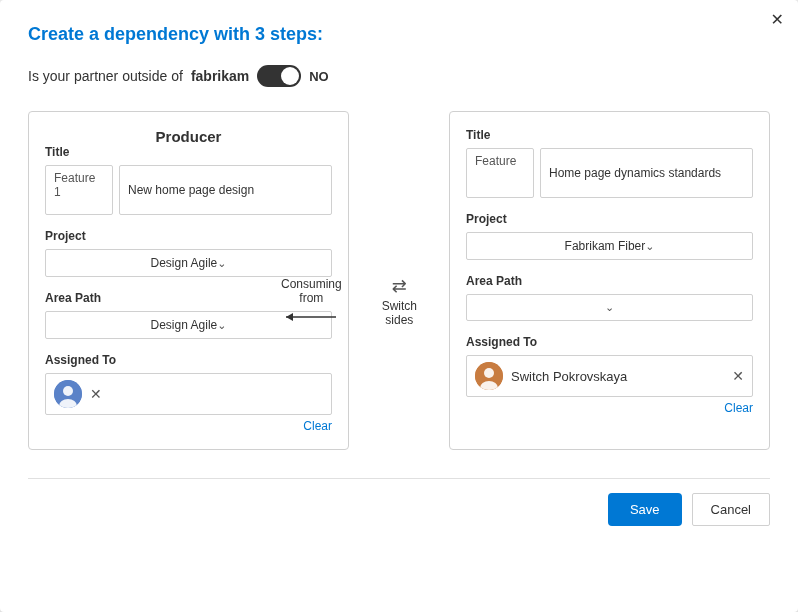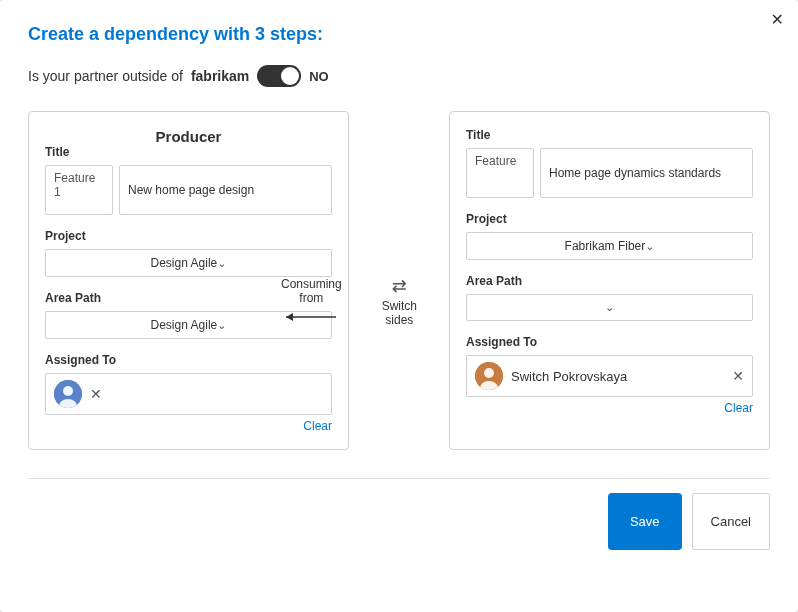--- a/index.html
+++ b/index.html
@@ -227,21 +227,21 @@
       font-size: 13px;
       font-weight: 400;
       cursor: pointer;
       margin-left: 40px;
     }
     .btn-cancel {
       background: #fff;
       color: #333;
       border: 1px solid #d0d0d0;
       border-radius: 2px;
-      padding: 20px 18px;
+      padding: 8px 18px;
       font-size: 13px;
       cursor: pointer;
     }
     .producing-for-area {
       display: flex;
       flex-direction: column;
       align-items: center;
       gap: 20px;
     }
   </style>

